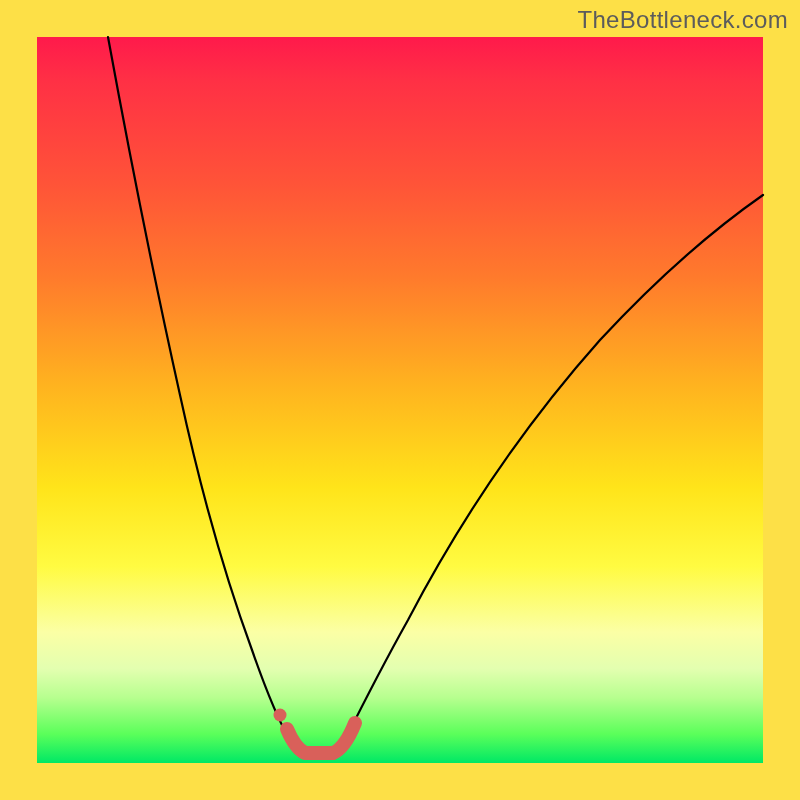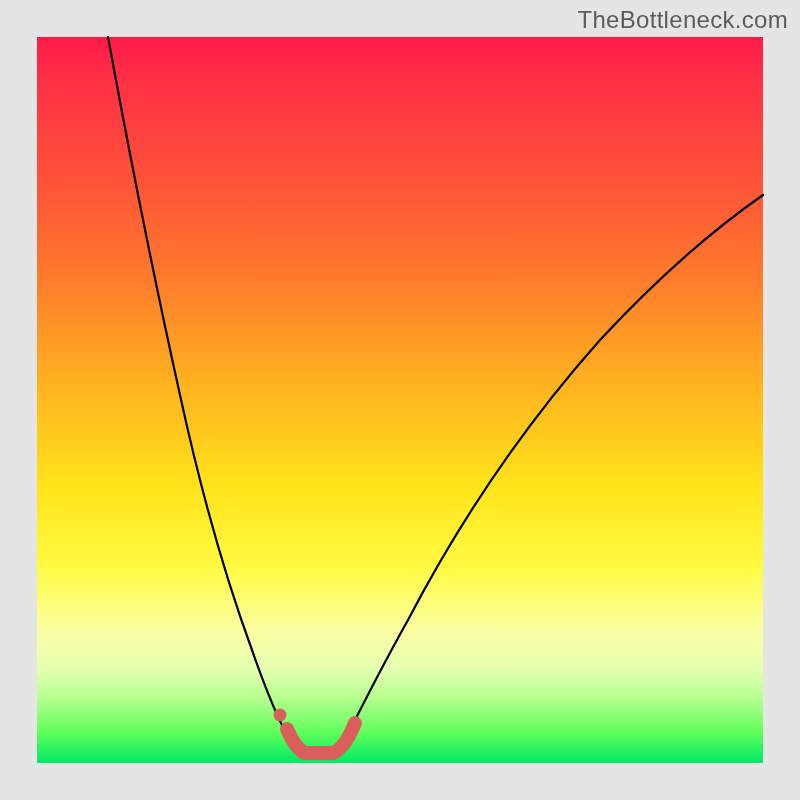--- a/index.html
+++ b/index.html
@@ -8,21 +8,21 @@
     width: 800px;
     height: 800px;
     background: #000;
     overflow: hidden;
     font-family: Arial, Helvetica, sans-serif;
   }
   .frame {
     position: relative;
     width: 800px;
     height: 800px;
-    background: #e5e5e5;
+    background: #fde047;
   }
   .plot-area {
     position: absolute;
     left: 37px;
     top: 37px;
     width: 726px;
     height: 726px;
     
     background: linear-gradient(
       to bottom,

